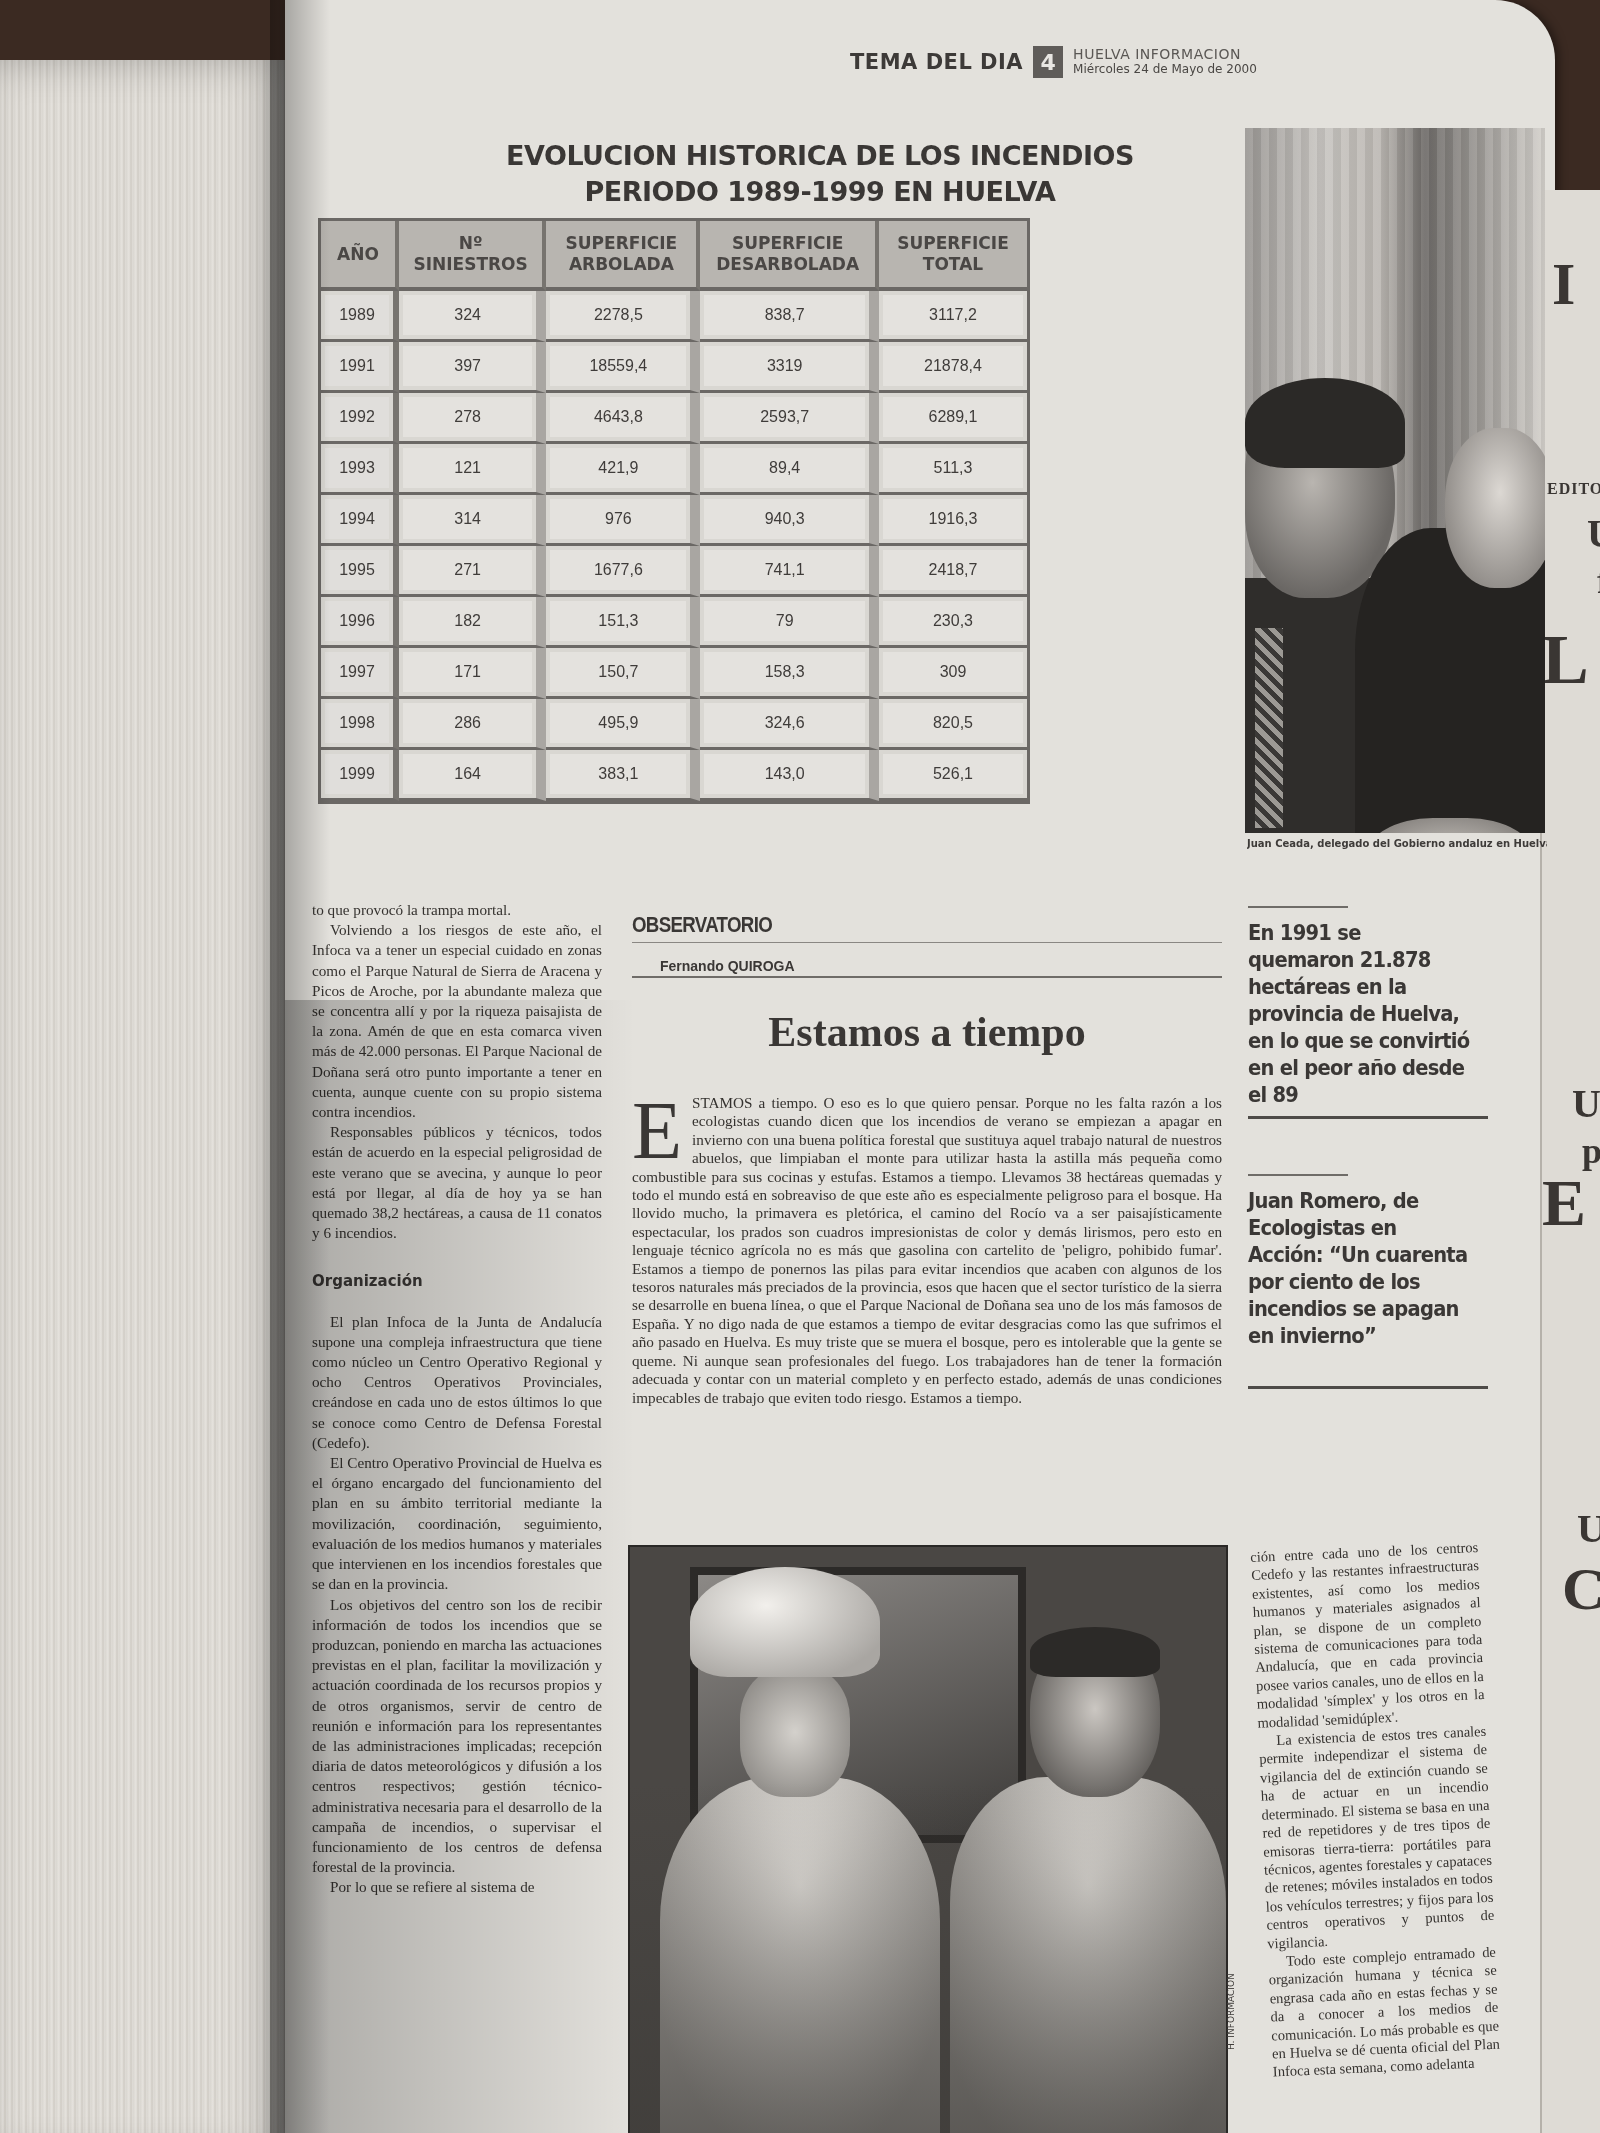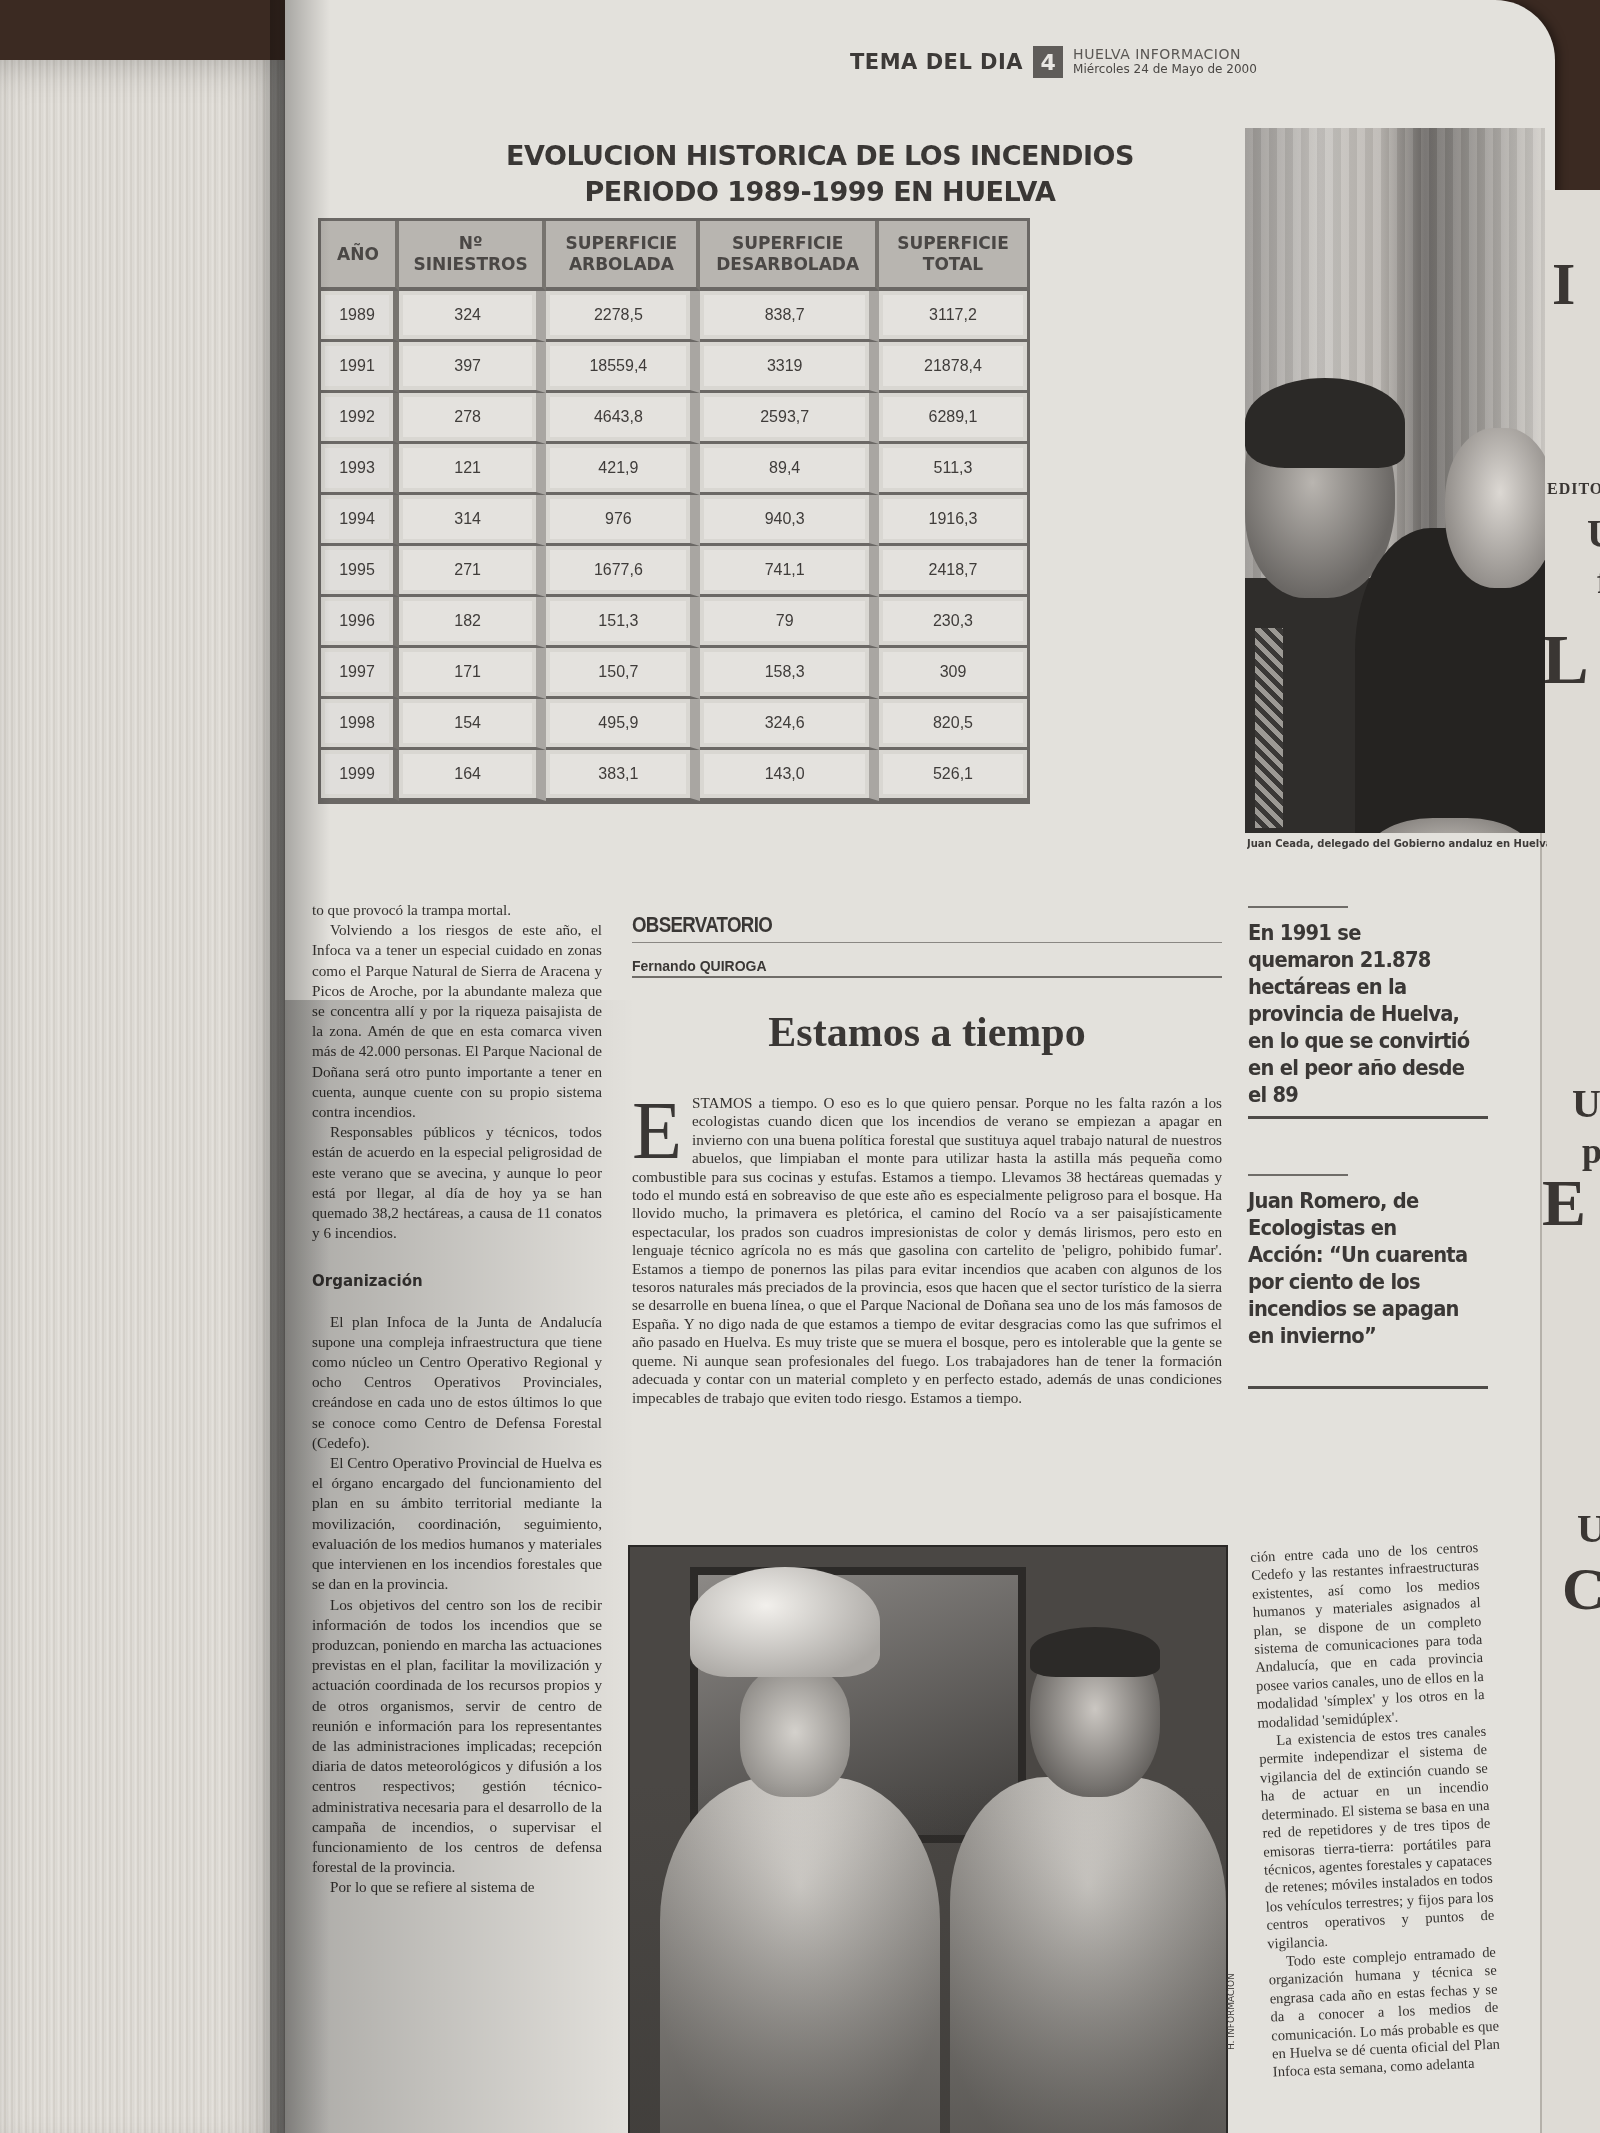--- a/index.html
+++ b/index.html
@@ -78,21 +78,21 @@
 
   
   .col-left { position: absolute; left: 312px; top: 900px; width: 290px; font-size: 15.2px; line-height: 20.2px; text-align: justify; color: #35322f; }
   .col-left p { margin: 0; text-indent: 18px; }
   .col-left p.noindent { text-indent: 0; }
   .subhead { font-family: "DejaVu Sans", sans-serif; font-weight: bold; font-size: 15px; margin: 28px 0 20px 0; text-indent: 0; color: #3a3735; }
 
   
   .obs-label { position: absolute; left: 632px; top: 912px; font-family: "Liberation Sans", sans-serif; font-weight: bold; font-size: 22px; letter-spacing: -0.8px; color: #3a3735; transform: scaleX(0.85); transform-origin: left; }
   .obs-rule1 { position: absolute; left: 632px; top: 942px; width: 590px; height: 1px; background: #8a8783; }
-  .obs-author { position: absolute; left: 632px; top: 958px; font-family: "Liberation Sans", sans-serif; font-weight: bold; font-size: 14px; color: #3a3735; }
+  .obs-author { position: absolute; left: 660px; top: 958px; font-family: "Liberation Sans", sans-serif; font-weight: bold; font-size: 14px; color: #3a3735; }
   .obs-rule2 { position: absolute; left: 632px; top: 976px; width: 590px; height: 2px; background: #6f6c68; }
   .obs-headline { position: absolute; left: 632px; top: 1008px; width: 590px; text-align: center; font-family: "Liberation Serif", serif; font-weight: bold; font-size: 42px; color: #3a3735; }
   .obs-body { position: absolute; left: 632px; top: 1094px; width: 590px; font-size: 15.2px; line-height: 18.4px; text-align: justify; color: #35322f; }
   .obs-body p { margin: 0; }
   .dropcap { float: left; font-size: 82px; line-height: 66px; font-weight: normal; margin: 4px 10px 0 0; color: #3a3735; }
   .obs-body .first-word { font-variant: small-caps; }
 
   
   .photo-bottom { position: absolute; left: 628px; top: 1545px; width: 596px; height: 588px; overflow: hidden; background: #4a4744; border: 2px solid #2a2826; }
   .photo-bottom .window { position: absolute; left: 60px; top: 20px; width: 320px; height: 260px; background: linear-gradient(160deg, #8c8986, #3d3b39); border: 8px solid #2c2a28; }
@@ -213,21 +213,21 @@
       </tr>
     <tr>
         <td class="year">1997</td>
         <td>171</td>
         <td>150,7</td>
         <td>158,3</td>
         <td>309</td>
       </tr>
     <tr>
         <td class="year">1998</td>
-        <td>154</td>
+        <td>286</td>
         <td>495,9</td>
         <td>324,6</td>
         <td>820,5</td>
       </tr>
     <tr>
         <td class="year">1999</td>
         <td>164</td>
         <td>383,1</td>
         <td>143,0</td>
         <td>526,1</td>

